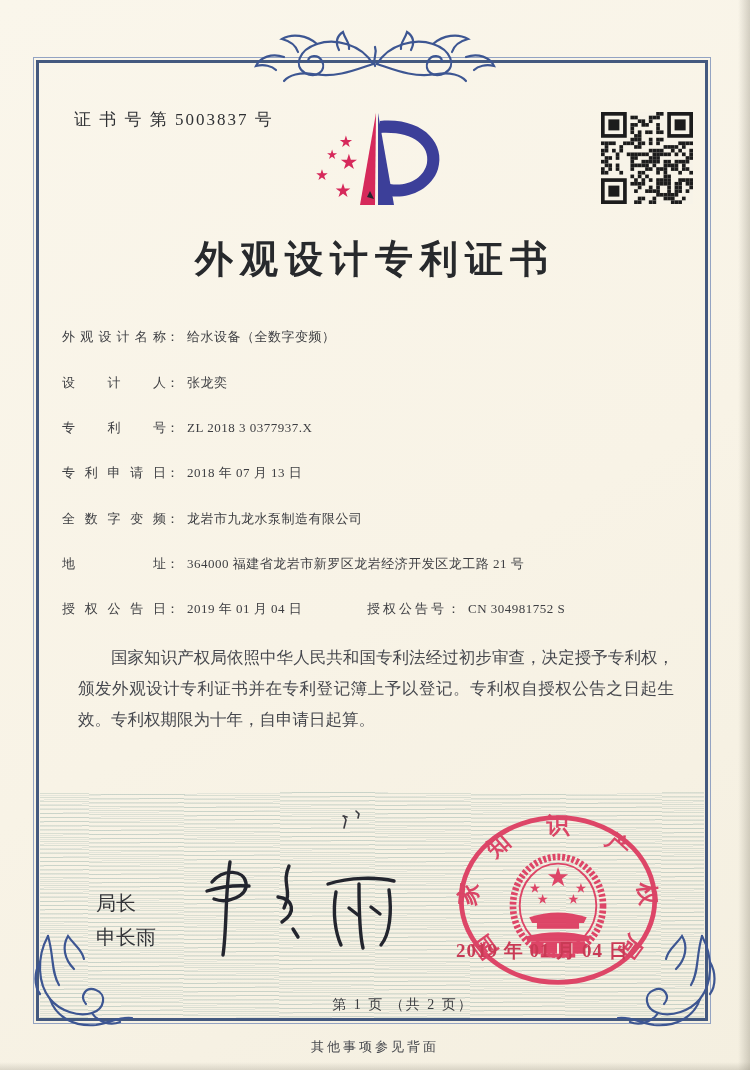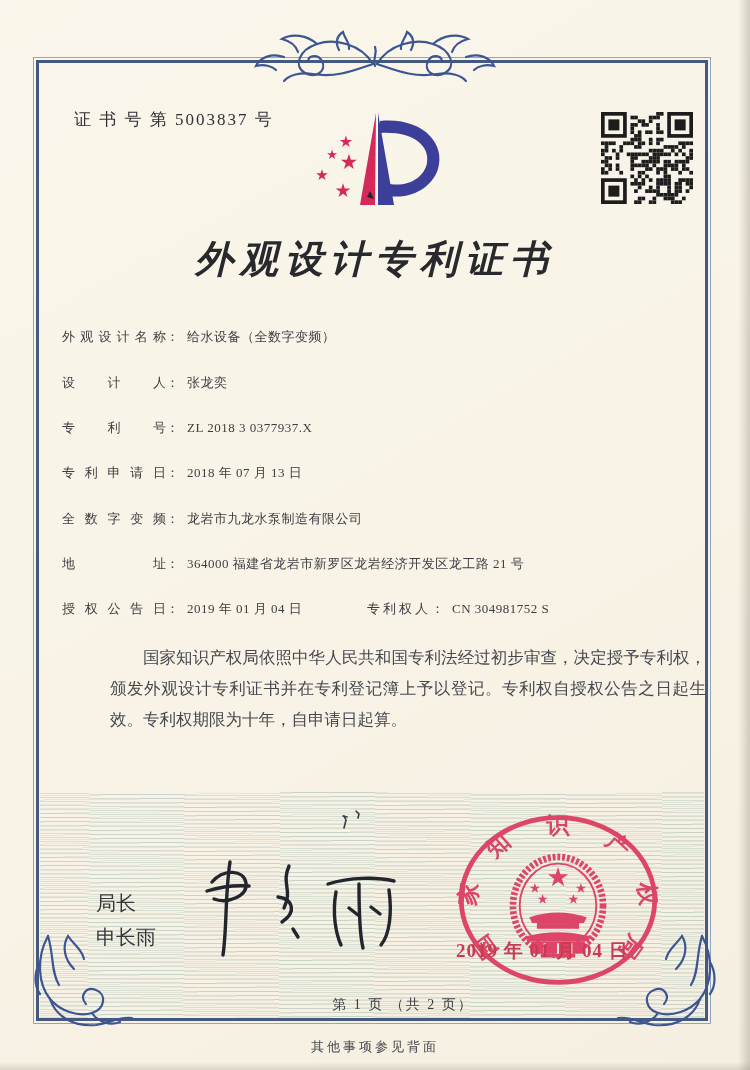--- a/index.html
+++ b/index.html
@@ -19,30 +19,30 @@
   .guilloche{position:absolute;left:40px;right:46px;top:792px;bottom:52px;
     background:
       repeating-linear-gradient(0.6deg, rgba(128,162,152,.26) 0 1px, rgba(0,0,0,0) 1px 4px),
       repeating-linear-gradient(-0.6deg, rgba(140,168,170,.18) 0 1px, rgba(0,0,0,0) 1px 4.4px);
   }
   .orn{stroke:#3d5692;fill:none;stroke-width:2.2;stroke-linecap:round;}
   .cert-no{position:absolute;left:74px;top:108px;font-size:17px;letter-spacing:2px;color:#2f3134;}
   .qr{position:absolute;left:601px;top:112px;width:92px;height:92px;background:#f7f3e8;}
   .logo{position:absolute;left:300px;top:95px;width:170px;height:135px;}
   .title{position:absolute;left:0;top:234px;width:100%;text-align:center;
-    font-size:38px;font-weight:bold;letter-spacing:7px;color:#27292c;font-style:italic;}
+    font-size:38px;font-weight:bold;letter-spacing:7px;color:#27292c;}
   .row{position:absolute;left:62px;width:600px;font-size:13px;color:#3d3e42;white-space:nowrap;}
   .flabel{display:inline-block;width:104px;text-align:justify;text-align-last:justify;
     -moz-text-align-last:justify;vertical-align:bottom;}
   .colon{margin-right:8px;}
   .fval{letter-spacing:.5px;}
   .pair2{position:absolute;left:305px;top:0;}
   .pair2 .flabel2{letter-spacing:3px;}
   .paras{position:absolute;left:78px;top:642px;width:596px;font-size:16.5px;
-    line-height:31px;color:#46484e;text-align:justify;margin-left:32px;}
+    line-height:31px;color:#46484e;text-align:justify;}
   .paras p{margin:0;text-indent:2em;}
   .signer{position:absolute;left:96px;top:886px;font-size:20px;color:#34363a;line-height:34px;}
   .signature{position:absolute;left:192px;top:852px;width:215px;height:112px;}
   .sig{stroke:#23252e;fill:none;stroke-width:3.4;stroke-linecap:round;stroke-linejoin:round;}
   .stray{position:absolute;left:336px;top:806px;width:30px;height:28px;}
   .seal{position:absolute;left:450px;top:810px;width:216px;height:182px;opacity:.93;}
   .seal text{font-family:"Liberation Serif","DejaVu Serif",serif;font-weight:bold;}
   .seal-date{position:absolute;left:456px;top:938px;font-size:19px;letter-spacing:1px;
     color:#c93a55;font-weight:bold;}
   .footer-page{position:absolute;left:0;top:996px;width:100%;text-align:center;
@@ -351,21 +351,21 @@
   </div>
   <div class="row" style="top:510px">
     <span class="flabel">全数字变频</span><span class="colon">：</span><span class="fval">龙岩市九龙水泵制造有限公司</span>
   </div>
   <div class="row" style="top:555px">
     <span class="flabel">地址</span><span class="colon">：</span><span class="fval">364000 福建省龙岩市新罗区龙岩经济开发区龙工路 21 号</span>
   </div>
   <div class="row" style="top:600px">
     <span class="flabel">授权公告日</span><span class="colon">：</span><span class="fval">2019 年 01 月 04 日</span>
     <span class="pair2">
-      <span class="flabel2">专利权人</span><span class="colon">：</span><span class="fval">CN 304981752 S</span>
+      <span class="flabel2">授权公告号</span><span class="colon">：</span><span class="fval">CN 304981752 S</span>
     </span>
   </div>
 
   <div class="paras">
     <p>国家知识产权局依照中华人民共和国专利法经过初步审查，决定授予专利权，颁发外观设计专利证书并在专利登记簿上予以登记。专利权自授权公告之日起生效。专利权期限为十年，自申请日起算。</p>
   </div>
 
   <svg class="stray" viewBox="0 0 30 28">
     <g stroke="#3a3a40" stroke-width="1.6" fill="none" stroke-linecap="round">
       <path d="M8,10 l2,4 l-2,8"></path>

